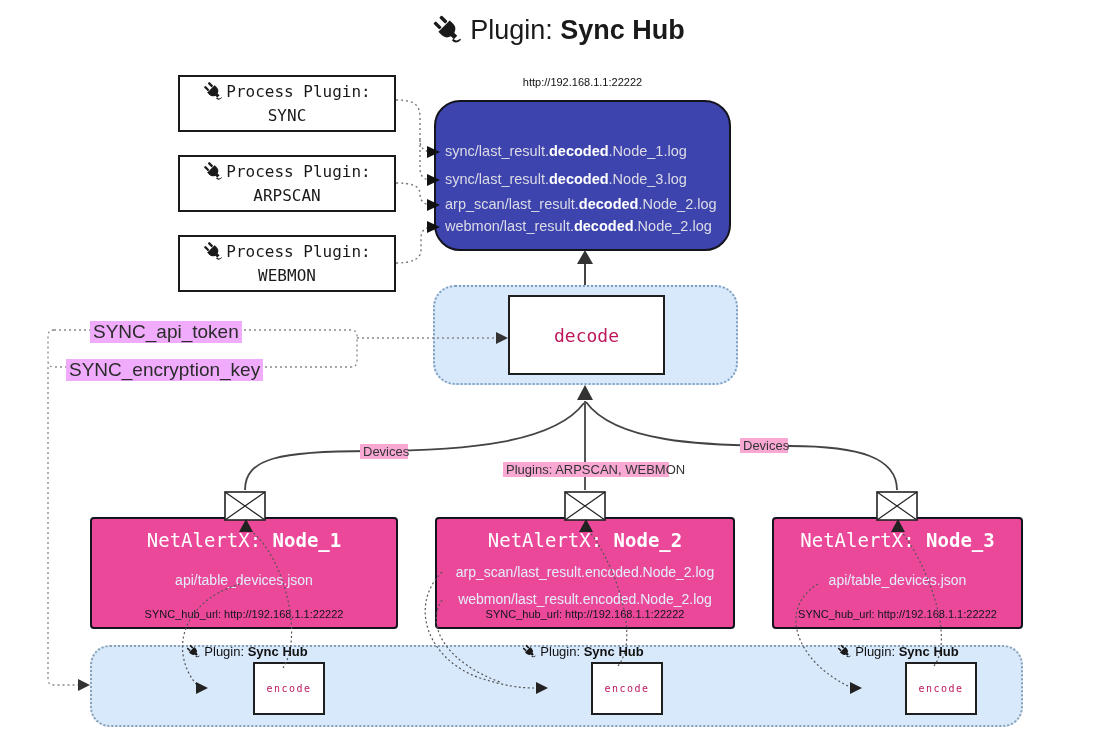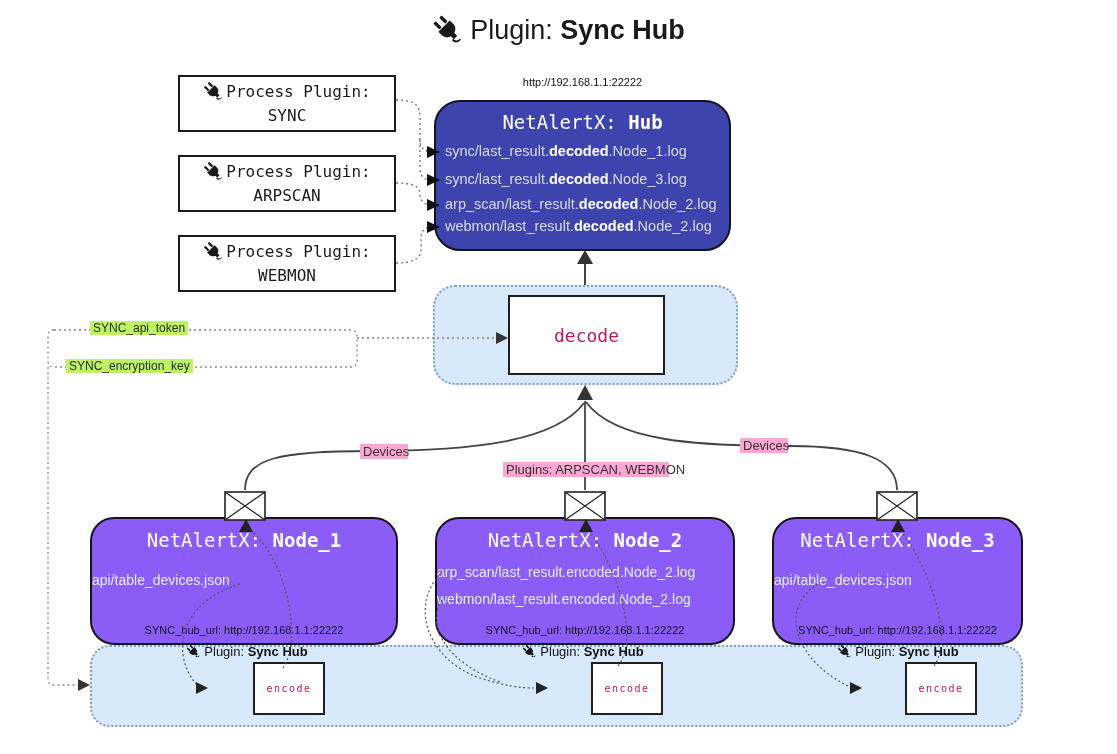--- a/index.html
+++ b/index.html
@@ -28,30 +28,30 @@
   .hub-log b { color:#fff;margin-top:20px; }
 
   
   .panel { background:#d8e9fb; border:2px dotted #7d9ebe; border-radius:22px; }
   .decode-panel { left:433px; top:285px; width:305px; height:100px; }
   .proc-box { background:#fff; border:2px solid #1f1f1f; display:flex; align-items:center; justify-content:center;
               font-family:"DejaVu Sans Mono", monospace; color:#be185d; }
   .decode-box { left:508px; top:295px; width:157px; height:80px; font-size:18px; }
 
   
-  .cfg { font-size:12px; color:#2b2b2b; background:#bef264; padding:0 3px; white-space:nowrap; }
+  .cfg { font-size:19px; color:#2b2b2b; background:#f0abfc; padding:0 3px; white-space:nowrap; }
 
   
   .edge { font-size:13px; color:#333; background:#f9a8d4; padding:0 3px; white-space:nowrap; text-align:center; }
 
   
-  .node { top:517px; height:128px; background:#8b5cf6; border:2px solid #14141e; border-radius:24px; }
+  .node { top:517px; height:112px; background:#ec4899; border:2px solid #14141e; border-radius:4px; }
   .node-title { position:absolute; left:0; right:0; top:10px; text-align:center; color:#fff;
                 font-family:"DejaVu Sans Mono", monospace; font-size:19px; white-space:nowrap; }
-  .node-line { position:absolute; left:0; right:0; text-align:left; color:#e4eefb; font-size:14px; white-space:nowrap; }
+  .node-line { position:absolute; left:0; right:0; text-align:center; color:#e4eefb; font-size:14px; white-space:nowrap; }
   .node-url { position:absolute; left:0; right:0; bottom:7px; text-align:center; color:#10161c; font-size:11px; }
 
   
   .bottom-bar { left:90px; top:645px; width:933px; height:82px; background:#d8e9fb; border:2px dotted #8aa0b5; border-radius:20px; }
   .enc-label { top:644px; width:140px; font-size:13px; color:#111; display:flex; align-items:center; justify-content:center; gap:3px; white-space:nowrap; }
   .enc-label b { font-weight:700; }
   .encode-box { top:662px; width:72px; height:53px; font-size:10px; letter-spacing:1.5px;margin-left:43px; }
 
   svg.overlay { position:absolute; left:0; top:0; pointer-events:none; }
   .plug { flex:0 0 auto; }
@@ -113,21 +113,20 @@
             <path d="M10.2 19.5 q-0.4 3.4 3.6 3.6 l0 1 q-5.6 0 -5.2 -4.6 z"></path>
           </g>
         </svg>
         <span>Process Plugin:</span>
       </span>
     <span>WEBMON</span>
   </div>
 
   <div class="abs hub-url">http://192.168.1.1:22222</div>
   <div class="abs hub"></div>
-  <div class="abs hub-title"><span>NetAlertX: </span><b>Hub</b></div>
   <div class="abs hub-log" style="top:143px"><span>sync/last_result.</span><b>decoded</b><span>.Node_1.log</span></div>
   <div class="abs hub-log" style="top:171px"><span>sync/last_result.</span><b>decoded</b><span>.Node_3.log</span></div>
   <div class="abs hub-log" style="top:196px"><span>arp_scan/last_result.</span><b>decoded</b><span>.Node_2.log</span></div>
   <div class="abs hub-log" style="top:218px"><span>webmon/last_result.</span><b>decoded</b><span>.Node_2.log</span></div>
 
   <div class="abs panel decode-panel"></div>
   <div class="abs proc-box decode-box">
       <span>decode</span>
     </div>
 

